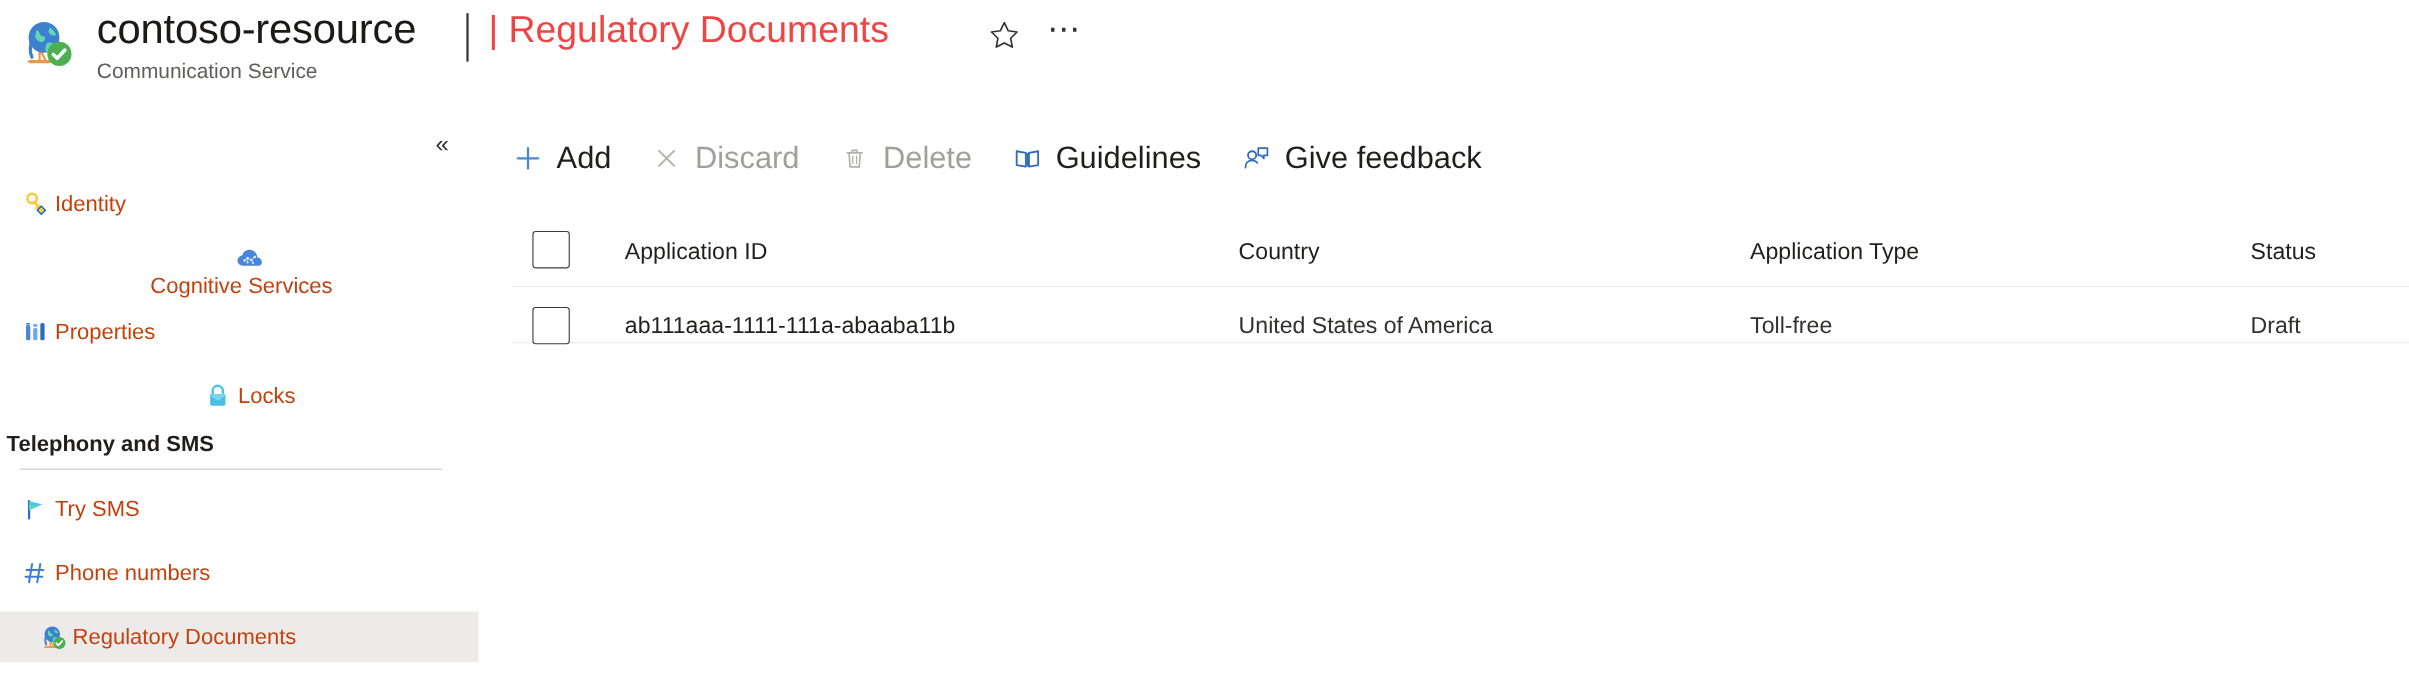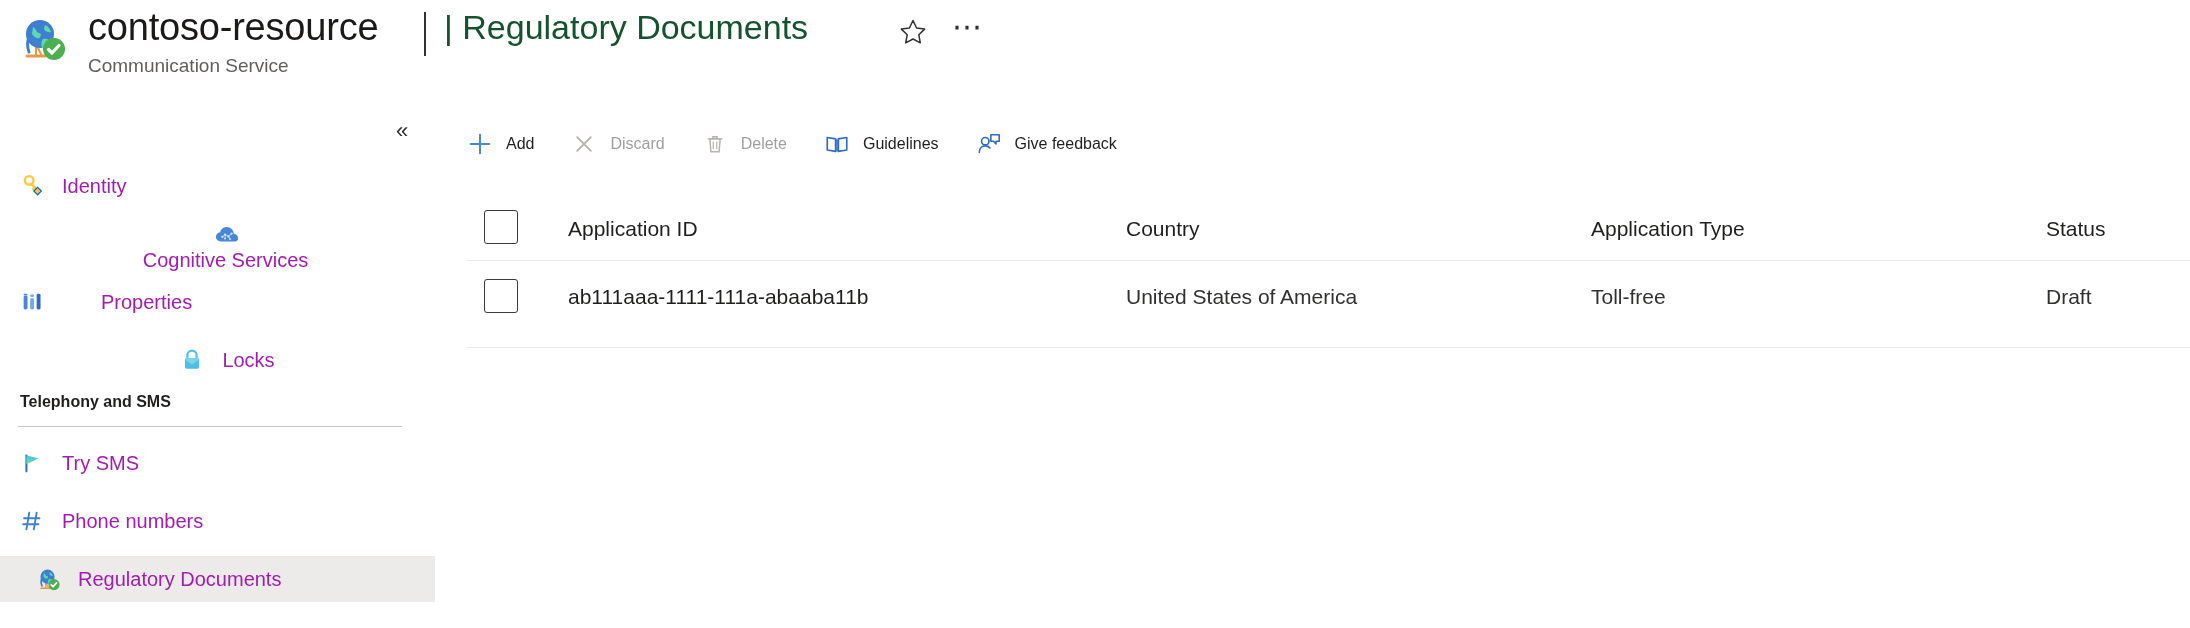--- a/index.html
+++ b/index.html
@@ -23,21 +23,21 @@
   .res-subtitle {
     position: absolute; left: 88px; top: 55px;
     font-size: 19px; color: #605e5c; white-space: nowrap;
   }
   .title-divider {
     position: absolute; left: 424px; top: 12px;
     width: 2px; height: 44px; background: #323130;
   }
   .page-name {
     position: absolute; left: 444px; top: 8px;
-    font-size: 34px; font-weight: 400; color: #14532d; white-space: nowrap;
+    font-size: 34px; font-weight: 400; color: #ef4444; white-space: nowrap;
   }
   .fav-icon { position: absolute; left: 898px; top: 17px; width: 30px; height: 30px; cursor: pointer; }
   .more-icon {
     position: absolute; left: 950px; top: 14px; width: 34px; height: 32px;
     font-size: 30px; line-height: 26px; color: #323130; text-align: center; cursor: pointer;
   }
 
   
   .sidebar { position: absolute; left: 0; top: 105px; width: 440px; height: 523px; }
   .search-wrap { position: absolute; left: 18px; top: 8px; width: 358px; height: 42px; }
@@ -58,46 +58,46 @@
     font-size: 22px; color: #323130; cursor: pointer; line-height: 20px;
   }
 
   .nav-item {
     position: absolute; left: 0; width: 435px; height: 46px;
     display: flex; align-items: center; cursor: pointer;
   }
   .nav-item.selected { background: #edebe9; }
   .nav-ico { width: 28px; height: 28px; margin-left: 18px; flex: 0 0 28px;
              display: flex; align-items: center; justify-content: center; }
-  .nav-label { margin-left: 16px; font-size: 20px; color: #a21caf; white-space: nowrap; }
+  .nav-label { margin-left: 4px; font-size: 20px; color: #c2410c; white-space: nowrap; }
 
   .section-head {
-    position: absolute; left: 20px; width: 400px;
-    font-size: 16px; font-weight: bold; color: #201f1e; white-space: nowrap;
+    position: absolute; left: 6px; width: 400px;
+    font-size: 20px; font-weight: bold; color: #201f1e; white-space: nowrap;
   }
   .section-rule {
     position: absolute; left: 18px; width: 384px; height: 1px; background: #c8c6c4;
   }
 
   
   .cmdbar { position: absolute; left: 466px; top: 118px; height: 52px; display: flex; align-items: center; }
   .cmd {
     display: flex; align-items: center; height: 52px;
     margin-right: 36px; cursor: pointer; white-space: nowrap;
   }
   .cmd.disabled { cursor: default; text-align: center; }
   .cmd-ico { width: 28px; height: 28px; flex: 0 0 28px; display: flex; align-items: center; justify-content: center; }
-  .cmd-label { margin-left: 12px; font-size: 16px; color: #201f1e; }
+  .cmd-label { margin-left: 12px; font-size: 28px; color: #201f1e; }
   .cmd.disabled .cmd-label { color: #a19f9d; }
 
   
   .table { position: absolute; left: 466px; top: 198px; width: 1724px; }
   .thead, .trow { position: relative; display: block; width: 100%; }
   .thead { height: 62px; }
-  .trow { height: 88px; border-top: 1px solid #edebe9; border-bottom: 1px solid #edebe9; }
+  .trow { height: 52px; border-top: 1px solid #edebe9; border-bottom: 1px solid #edebe9; }
   .chk {
     position: absolute; left: 18px; width: 34px; height: 34px;
     border: 1px solid #3b3a39; border-radius: 3px; background: #fff; cursor: pointer;
   }
   .thead .chk { top: 12px; }
   .trow .chk { top: 18px; }
   .cell { position: absolute; font-size: 21px; white-space: nowrap; }
   .thead .cell { top: 19px; color: #201f1e; }
   .trow .cell { top: 24px; color: #323130; }
   .c-appid { left: 102px; }
@@ -174,21 +174,21 @@
             <circle cx="15.5" cy="15.5" r="1.25"></circle>
               <circle cx="19" cy="12.5" r="1.25"></circle>
             <circle cx="12" cy="17.8" r="1.1"></circle>
               <circle cx="17.2" cy="18.3" r="1.1"></circle>
           </g>
         </svg>
       </span>
       <span class="nav-label">Cognitive Services</span>
     </div>
 
-    <div class="nav-item" style="top:174px;gap:39px;">
+    <div class="nav-item" style="top:174px;">
       <span class="nav-ico">
         <svg viewBox="0 0 28 28" width="26" height="26">
           <rect x="5" y="7" width="4.2" height="15" rx="1.6" fill="#4a86d8"></rect>
           <rect x="12" y="10" width="4.2" height="12" rx="1.6" fill="#6fa8e8"></rect>
           <rect x="19" y="5" width="4.2" height="17" rx="1.6" fill="#2f6cc0"></rect>
           <rect x="5" y="5" width="4.2" height="1.6" rx="0.8" fill="#4a86d8"></rect>
           <rect x="12" y="6" width="4.2" height="2.6" rx="1.2" fill="#6fa8e8"></rect>
         </svg>
       </span>
       <span class="nav-label">Properties</span>

